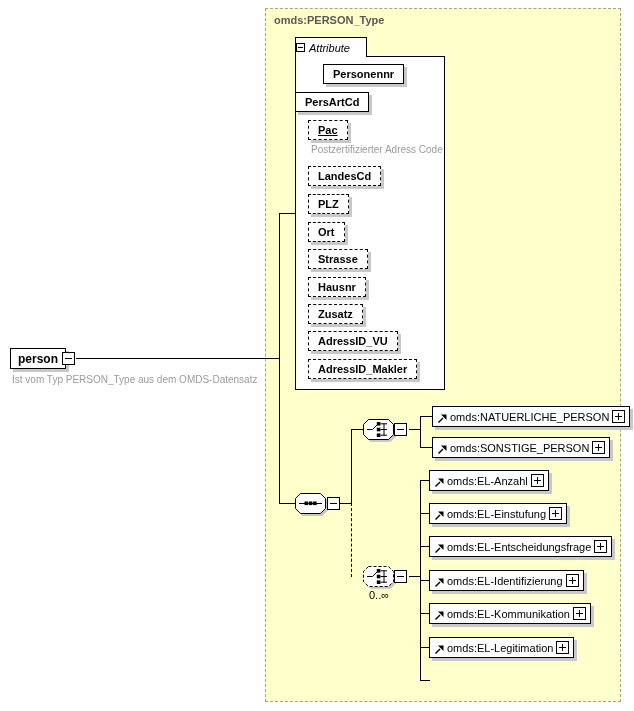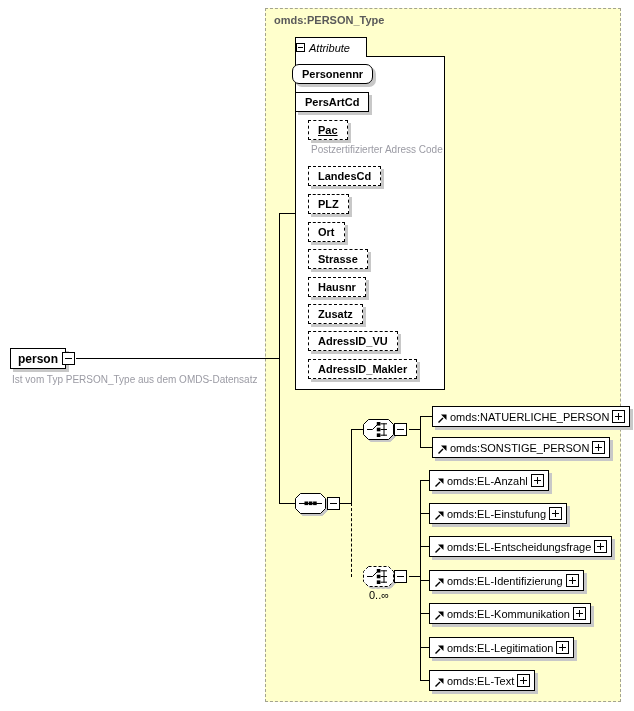--- a/index.html
+++ b/index.html
@@ -125,21 +125,21 @@
   </div>
   <span class="pm abs" style="left:62px;top:352px;"></span>
   <div class="caption" style="left:12px;top:374px;">Ist vom Typ PERSON_Type aus dem OMDS-Datensatz</div>
 
   <div class="attr-body"></div>
   <div class="attr-tab">
     <span class="pm s9"></span>
     <span>Attribute</span>
   </div>
 
-  <div class="box attr-box" style="left:292px;top:64px;border-radius:7px;">
+  <div class="box attr-box" style="left:323px;top:64px;">
     <span>Personennr</span>
   </div>
   <div class="box attr-box" style="left:295px;top:92px;">
     <span>PersArtCd</span>
   </div>
   <div class="box attr-box dashed" style="left:308px;top:120px;text-decoration:underline;">
     <span>Pac</span>
   </div>
   <div class="caption" style="left:311px;top:144px;">Postzertifizierter Adress Code</div>
   <div class="box attr-box dashed" style="left:308px;top:166px;">
@@ -236,21 +236,14 @@
     <span>omds:EL-Kommunikation</span>
     <span class="pm plus"></span>
   </div>
   <div class="box elem-box" style="left:429px;top:637px;">
     <svg class="ref-arrow" width="10" height="11" viewBox="0 0 10 11">
         <use href="#glyph-ref-arrow"></use>
       </svg>
     <span>omds:EL-Legitimation</span>
     <span class="pm plus"></span>
   </div>
-  <div class="box elem-box" style="left:429px;top:670px;">
-    <svg class="ref-arrow" width="10" height="11" viewBox="0 0 10 11">
-        <use href="#glyph-ref-arrow"></use>
-      </svg>
-    <span>omds:EL-Text</span>
-    <span class="pm plus"></span>
-  </div>
 
 </div>
 
 </body></html>

